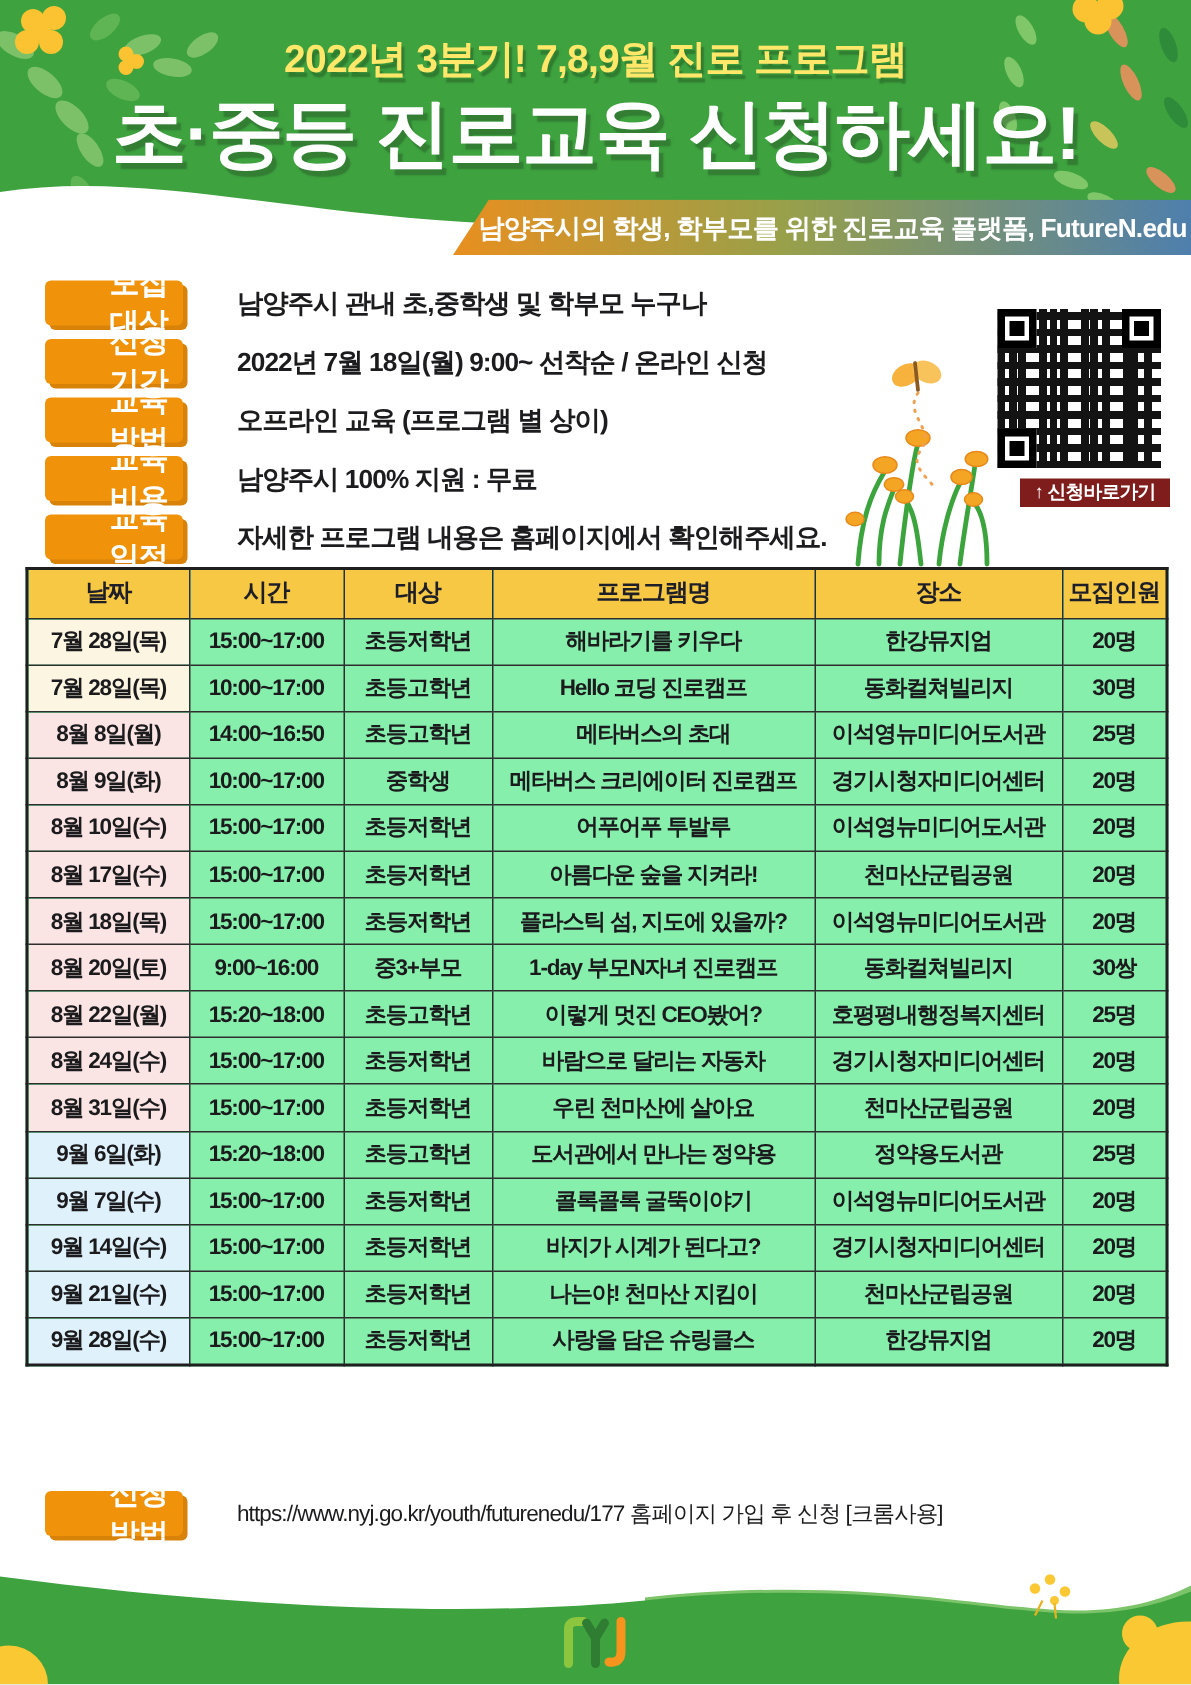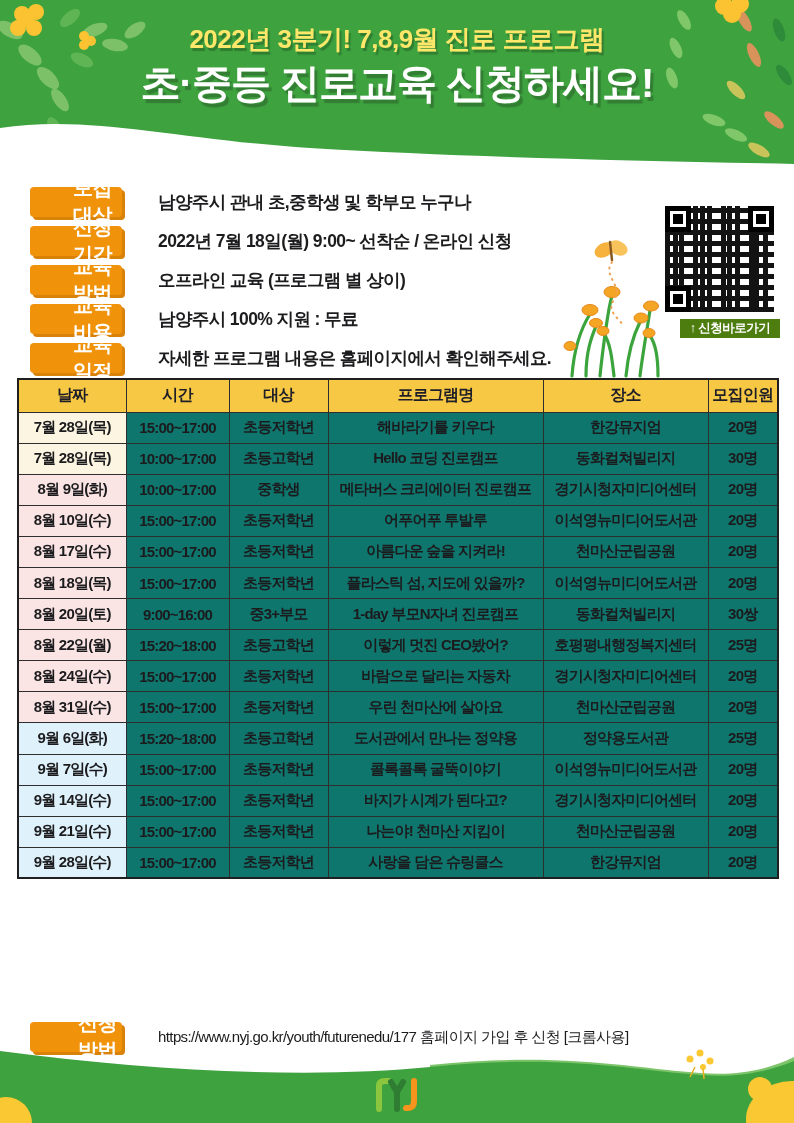--- a/index.html
+++ b/index.html
@@ -5,21 +5,21 @@
   html,body{margin:0;padding:0;background:#e8e8e8;}
   *{box-sizing:border-box;font-family:"Liberation Sans","DejaVu Sans",sans-serif;}
   .page{position:relative;width:794px;height:1123px;margin:0 auto;background:#ffffff;overflow:hidden;}
 
   
   .hero{position:absolute;top:0;left:0;width:794px;height:170px;background:#3EA23F;}
   .hero-sub{position:absolute;top:22px;left:0;width:100%;text-align:center;
     font-size:26px;font-weight:700;color:#FFE76A;letter-spacing:-0.5px;
     text-shadow:2px 3px 1px rgba(30,80,30,.45);}
   .hero-title{position:absolute;top:56px;left:0;width:100%;text-align:center;
-    font-size:40px;font-weight:800;color:#ffffff;letter-spacing:-1px;
+    font-size:50px;font-weight:800;color:#ffffff;letter-spacing:-1px;
     text-shadow:3px 4px 1px rgba(40,90,40,.5);}
   .hero-wave{position:absolute;left:0;bottom:0;width:794px;height:56px;display:block;}
   .deco{position:absolute;pointer-events:none;}
 
   
   .banner{position:absolute;top:133px;right:0;width:492px;height:37px;
     background:linear-gradient(90deg,#E88F1F 0%,#98A04A 45%,#4E7FAD 100%);
     clip-path:polygon(24px 0,100% 0,100% 100%,0 100%);
     display:flex;align-items:center;justify-content:center;}
   .banner span{color:#fff;font-size:17.5px;font-weight:600;letter-spacing:-0.5px;padding-left:14px;}
@@ -37,37 +37,37 @@
   .qr{position:relative;width:121px;height:118px;background:#fff;padding:6px;}
   .qr-noise{position:absolute;left:6px;top:6px;right:6px;bottom:6px;
     background-image:
       repeating-linear-gradient(0deg,#000 0 5px,transparent 5px 11px),
       repeating-linear-gradient(90deg,#000 0 5px,transparent 5px 14px),
       repeating-linear-gradient(90deg,transparent 0 8px,#000 8px 13px,transparent 13px 27px);
     background-blend-mode:normal;opacity:.92;}
   .finder{position:absolute;width:26px;height:26px;border:5px solid #000;background:#fff;}
   .finder::after{content:"";position:absolute;left:3px;top:3px;width:10px;height:10px;background:#000;}
   .f1{left:6px;top:6px}.f2{right:6px;top:6px}.f3{left:6px;bottom:6px}
-  .qr-label{margin-top:1px;height:19px;background:#4d7c0f;color:#fff;font-size:12.5px;font-weight:600;
+  .qr-label{margin-top:1px;height:19px;background:#7f1d1d;color:#fff;font-size:12.5px;font-weight:600;
     display:flex;align-items:center;justify-content:center;letter-spacing:-0.5px;margin-left:21px;}
 
   
   .sched{position:absolute;top:378px;left:17px;width:760px;border-collapse:collapse;table-layout:fixed;
-    border:2.5px solid #1f1f1f;background:#0f766e;}
+    border:2.5px solid #1f1f1f;background:#86efac;}
   .sched th,.sched td{border:1.5px solid #2e2e2e;text-align:center;vertical-align:middle;
     color:#1b1b1d;letter-spacing:-0.8px;overflow:hidden;white-space:nowrap;}
   .sched th{height:33px;background:#F6C843;font-size:16px;font-weight:700;color:#1e1e28;}
   .sched td{height:31.1px;font-size:15px;font-weight:600;}
   .c-date{width:108px}.c-time{width:103px}.c-target{width:99px}.c-prog{width:215px}.c-place{width:165px}.c-cap{width:70px}
   td[data-month="jul"]{background:#FCF5E1;}
   td[data-month="aug"]{background:#FBE4E4;}
   td[data-month="sep"]{background:#DFF1FB;}
 
   
-  .apply{position:absolute;top:1022px;left:30px;display:flex;align-items:center;z-index:5;text-align:center;}
+  .apply{position:absolute;top:994px;left:30px;display:flex;align-items:center;z-index:5;}
   .apply .info-text{font-weight:400;font-size:15px;}
 
   
   .footer-wave{position:absolute;left:0;top:1043px;width:794px;height:80px;display:block;z-index:1;}
   .footer-logo{position:absolute;top:1076px;left:0;width:100%;display:flex;align-items:center;justify-content:center;gap:8px;z-index:2;}
   .footer-org{font-size:25px;font-weight:800;color:#1E3557;letter-spacing:-1px;}
 </style>
 </head>
 <body>
 
@@ -130,20 +130,23 @@
           <circle cx="108" cy="14" r="9"></circle>
       </g>
     </svg>
     <div class="hero-sub">2022년 3분기! 7,8,9월 진로 프로그램</div>
     <div class="hero-title">초·중등 진로교육 신청하세요!</div>
     <svg class="hero-wave" viewBox="0 0 794 56" preserveAspectRatio="none">
       <path d="M0,14 C90,0 180,26 310,34 C460,43 610,46 794,50 L794,56 L0,56 Z" fill="#ffffff"></path>
     </svg>
   </header>
 
+  <div class="banner">
+    <span>남양주시의 학생, 학부모를 위한 진로교육 플랫폼, FutureN.edu</span>
+  </div>
 
   <section class="info">
 
   <div class="info-row">
       <span class="ribbon">모집대상</span>
       <span class="info-text">남양주시 관내 초,중학생 및 학부모 누구나</span>
     </div>
       <div class="info-row">
       <span class="ribbon">신청기간</span>
       <span class="info-text">2022년 7월 18일(월) 9:00~ 선착순 / 온라인 신청</span>
@@ -233,20 +236,28 @@
       </tr>
         <tr>
         <td data-month="jul">7월 28일(목)</td>
         <td>10:00~17:00</td>
         <td>초등고학년</td>
         <td>Hello 코딩 진로캠프</td>
         <td>동화컬쳐빌리지</td>
         <td>30명</td>
       </tr>
         <tr>
+        <td data-month="aug">8월 8일(월)</td>
+        <td>14:00~16:50</td>
+        <td>초등고학년</td>
+        <td>메타버스의 초대</td>
+        <td>이석영뉴미디어도서관</td>
+        <td>25명</td>
+      </tr>
+        <tr>
         <td data-month="aug">8월 9일(화)</td>
         <td>10:00~17:00</td>
         <td>중학생</td>
         <td>메타버스 크리에이터 진로캠프</td>
         <td>경기시청자미디어센터</td>
         <td>20명</td>
       </tr>
         <tr>
         <td data-month="aug">8월 10일(수)</td>
         <td>15:00~17:00</td>

